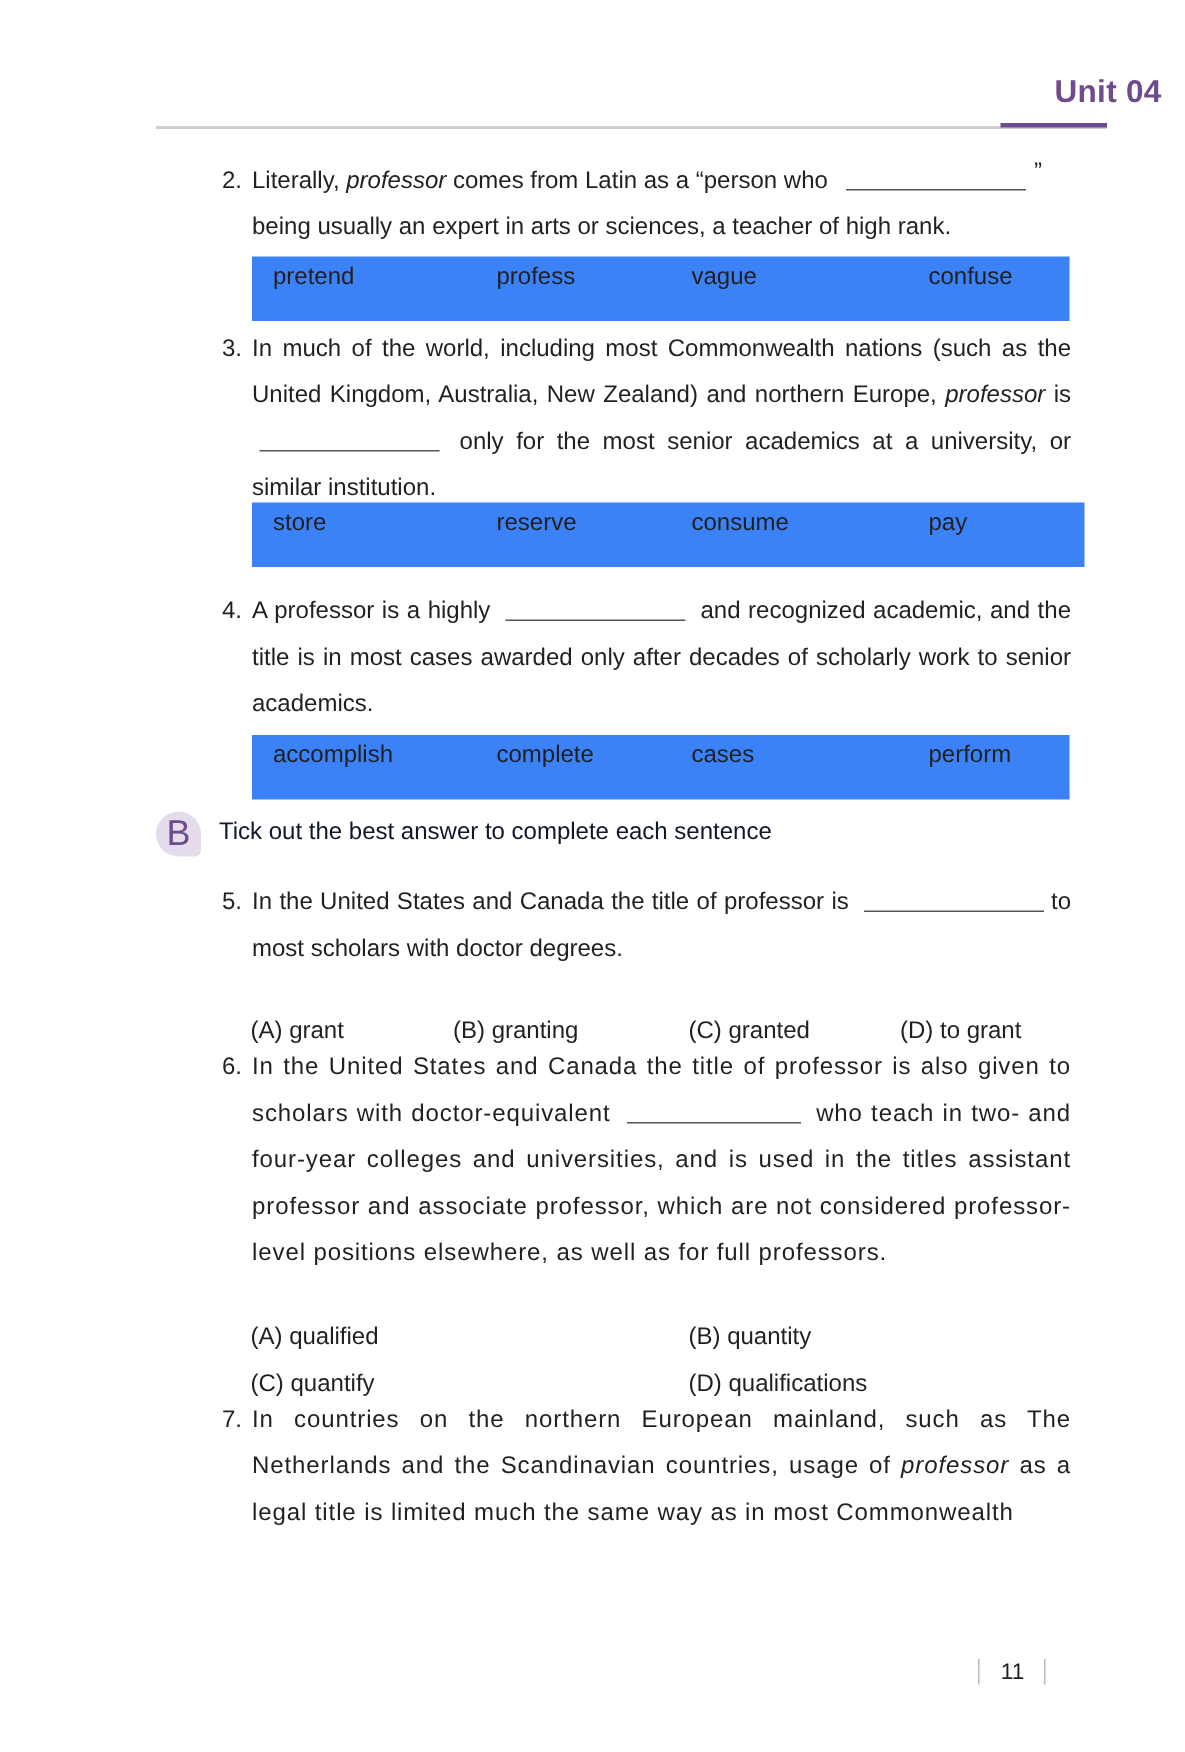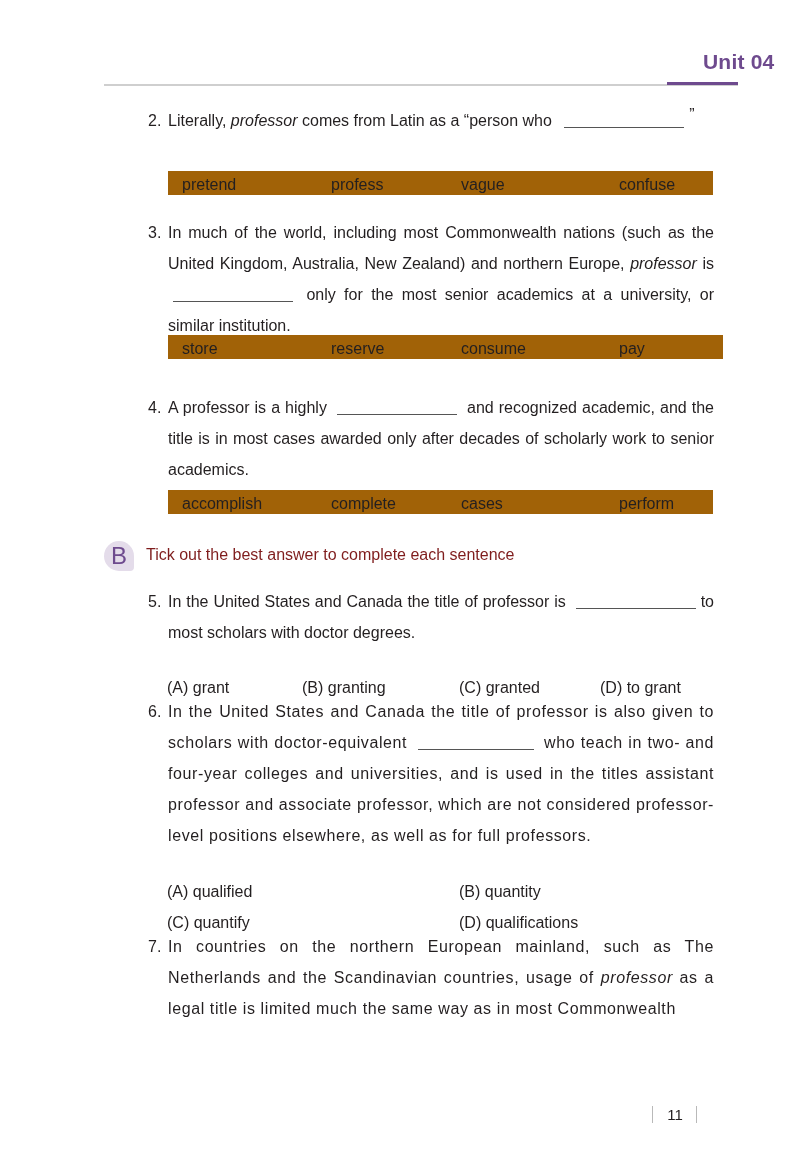--- a/index.html
+++ b/index.html
@@ -12,30 +12,30 @@
     .unit-underline { position: absolute; left: 667px; top: 82px; width: 71px; height: 3px; background: #6e4a8e; }
 
     .q { position: absolute; left: 148px; width: 566px; font-size: 16px; line-height: 31px; }
     .q .num { position: absolute; left: 0; top: 0; }
     .q .body { margin-left: 20px; text-align: justify; }
     .q .body.wide { letter-spacing: 0.6px; }
     .blank { display: inline-block; width: 120px; border-bottom: 1px solid #555; height: 14px; vertical-align: -2px; margin: 0 5px; }
     .close-quote { position: relative; top: -6px; }
     i { font-style: italic; }
 
-    .bar { position: absolute; left: 168px; width: 545px; height: 24px; background: #a16207; font-size: 16px; line-height: 27px; }
+    .bar { position: absolute; left: 168px; width: 545px; height: 43px; background: #3b82f6; font-size: 16px; line-height: 27px; }
     .bar span { position: absolute; top: 0; }
     .bar span:nth-child(1) { left: 14px; }
     .bar span:nth-child(2) { left: 163px; }
     .bar span:nth-child(3) { left: 293px; }
     .bar span:nth-child(4) { left: 451px; }
 
     .section-b { position: absolute; left: 104px; top: 541px; height: 32px; }
     .badge { position: absolute; left: 0; top: 0; width: 30px; height: 30px; border-radius: 15px 15px 4px 15px; background: #e4dcea; color: #6e4a8e; font-size: 24px; line-height: 30px; text-align: center; }
-    .section-title { position: absolute; left: 42px; top: 5px; white-space: nowrap; font-size: 16px; color: #7f1d1d; }
+    .section-title { position: absolute; left: 42px; top: 5px; white-space: nowrap; font-size: 16px; color: #0f172a; }
 
     .opts { position: absolute; left: 167px; width: 560px; font-size: 16px; line-height: 31px; }
     .opts span { position: absolute; top: 0; white-space: nowrap; margin-top: 24px; }
 
     .page-num { position: absolute; left: 650px; top: 1105px; width: 50px; height: 20px; font-size: 15px; text-align: center; text-decoration: underline; }
     .page-num .bar-l, .page-num .bar-r { position: absolute; top: 1px; width: 1px; height: 17px; background: #b9b9b9; }
     .page-num .bar-l { left: 2px; }
     .page-num .bar-r { left: 46px; }
     .page-num .n { position: absolute; left: 0; width: 50px; top: 0; line-height: 20px; }
   </style>
@@ -44,20 +44,21 @@
 
 <div class="header-rule"></div>
 <div class="unit-title">Unit 04</div>
 <div class="unit-underline"></div>
 
 <div class="q" style="top:105px;">
   <span class="num">2.</span>
   <div class="body">
     <span>Literally, </span><i>professor</i><span> comes from Latin as a “person who</span>
     <span class="blank" style="margin-left:8px;"></span><span class="close-quote">”</span><br>
+    <span>being usually an expert in arts or sciences, a teacher of high rank.</span>
   </div>
 </div>
 <div class="bar" style="top:171px;">
   <span>pretend</span>
   <span>profess</span>
   <span>vague</span>
   <span>confuse</span>
 </div>
 
 <div class="q" style="top:217px;">

